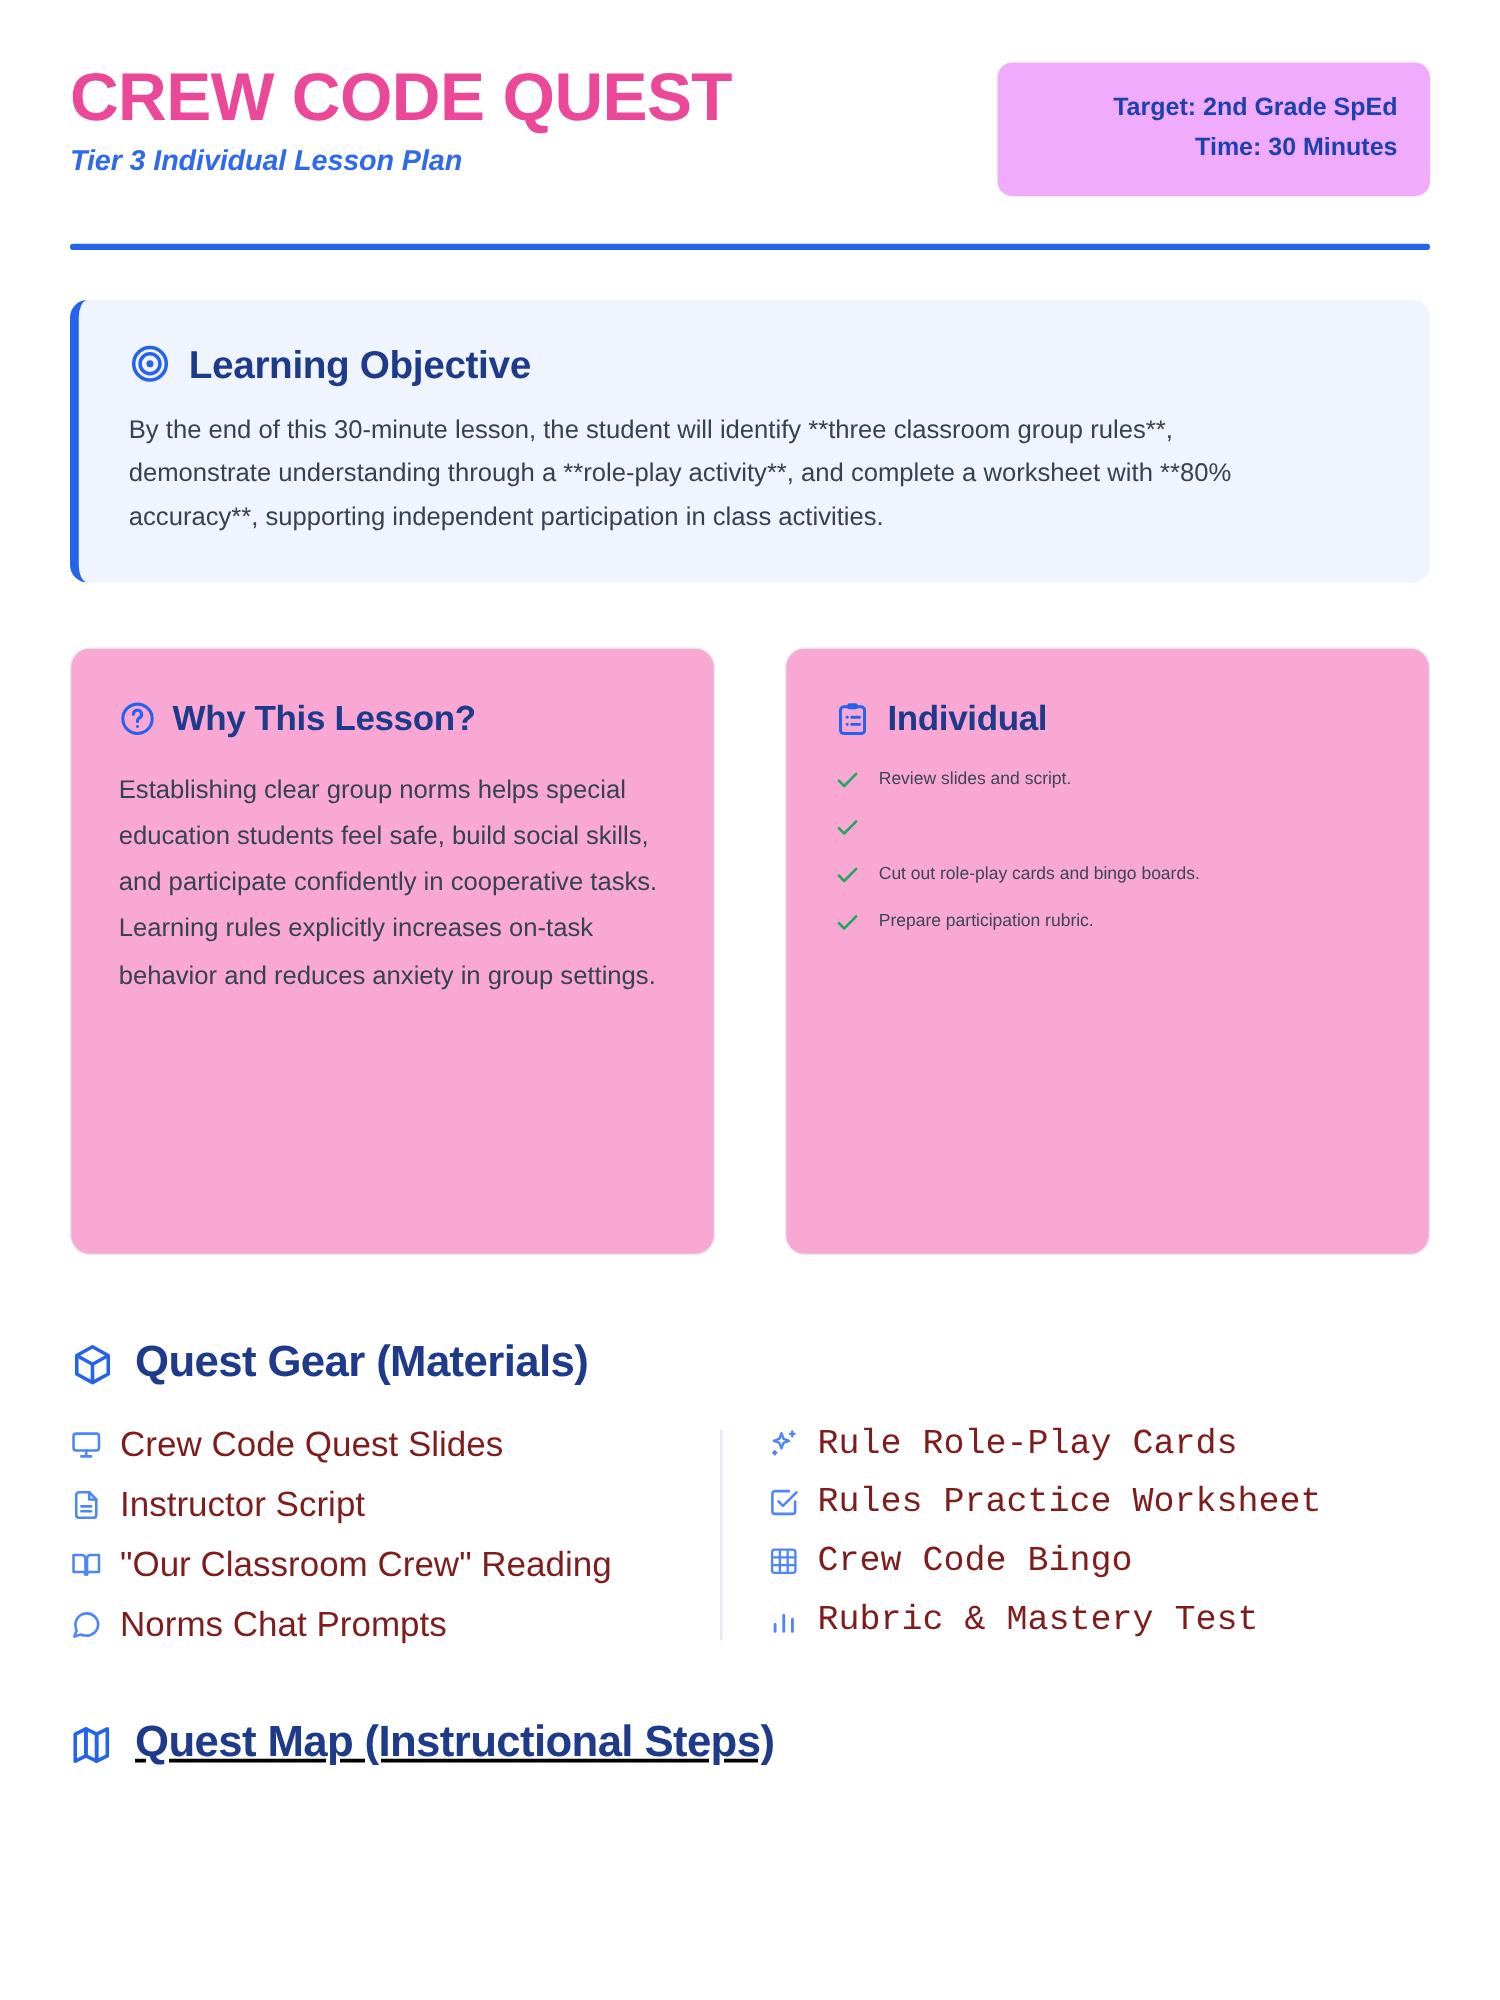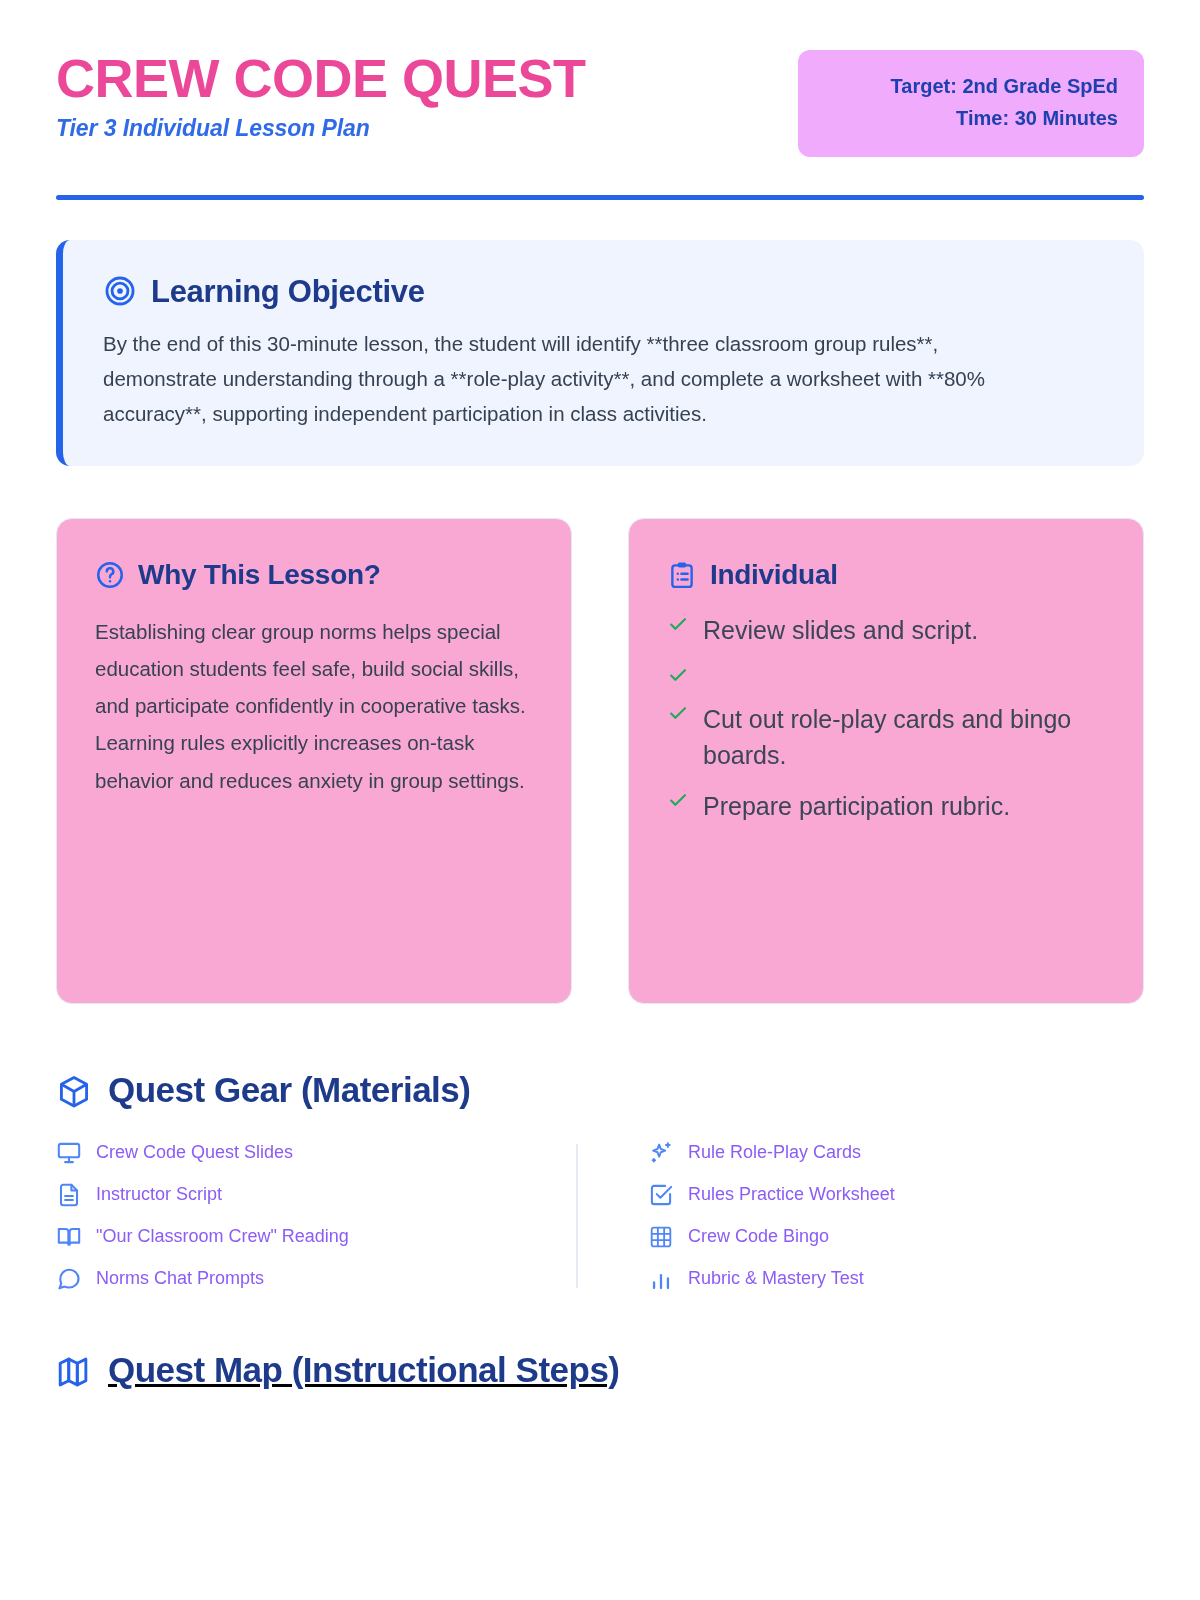--- a/index.html
+++ b/index.html
@@ -125,21 +125,21 @@
 
   .check-list { list-style: none; }
   .check-item {
     display: flex;
     align-items: flex-start;
     gap: 14px;
     margin-bottom: 16px;
   }
   .check-item:last-child { margin-bottom: 0; }
   .check-text {
-    font-size: 25px;
+    font-size: 14px;
     color: #3b4556;
     line-height: 1.42;
   }
 
   
   .section-head {
     display: flex;
     align-items: flex-end;
     gap: 16px;
     margin-top: 66px;
@@ -156,34 +156,34 @@
     display: flex;
     margin-top: 30px;
     position: relative;
   }
   .mat-col {
     width: 520px;
     display: flex;
     flex-direction: column;
     gap: 16px;
   }
-  .mat-col.right { padding-left: 70px; }
+  .mat-col.right { padding-left: 36px; font-family: Liberation Mono, monospace; }
   .mat-divider {
     width: 2px;
     background: #e6eaf6;
     margin: 4px 0 4px 0;
   }
   .mat-item {
     display: flex;
     align-items: center;
     gap: 14px;
   }
   .mat-text {
-    font-size: 18px;
-    color: #8b5cf6;
+    font-size: 28px;
+    color: #7f1d1d;
     white-space: nowrap;
   }
 
   .qm-head { margin-top: 58px; text-decoration: underline; }
 
   .icon { display: inline-flex; align-items: center; justify-content: center; flex: none; }
 </style>
 </head>
 <body>
 

